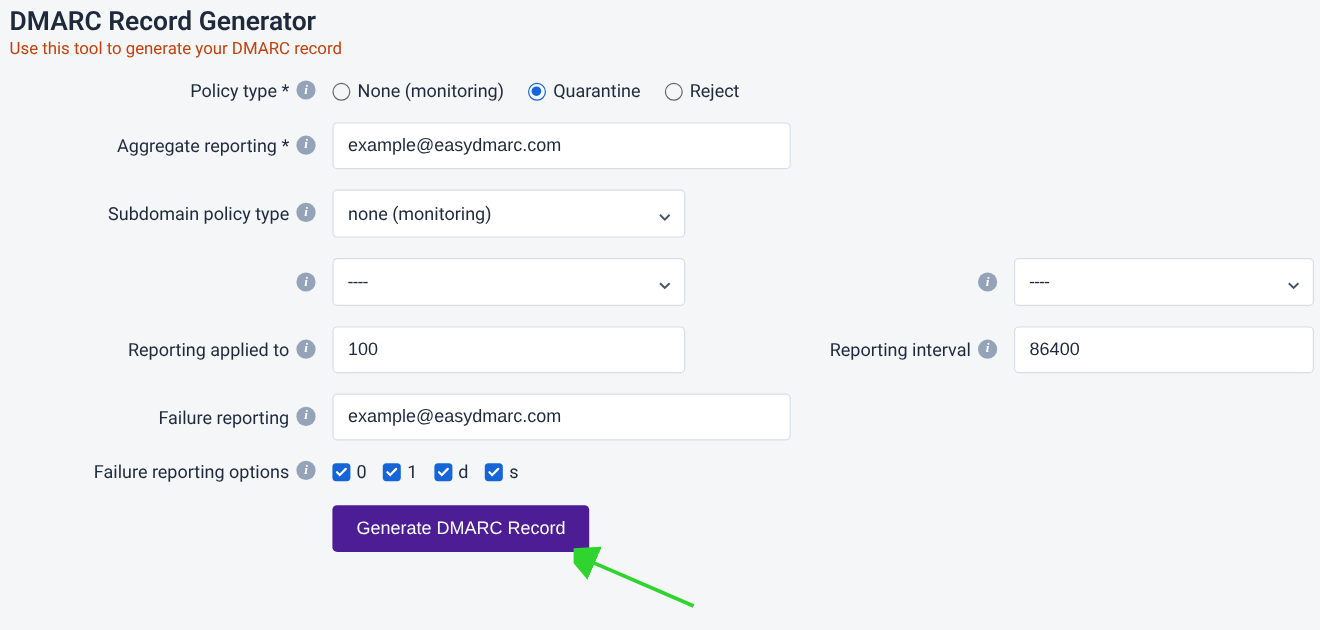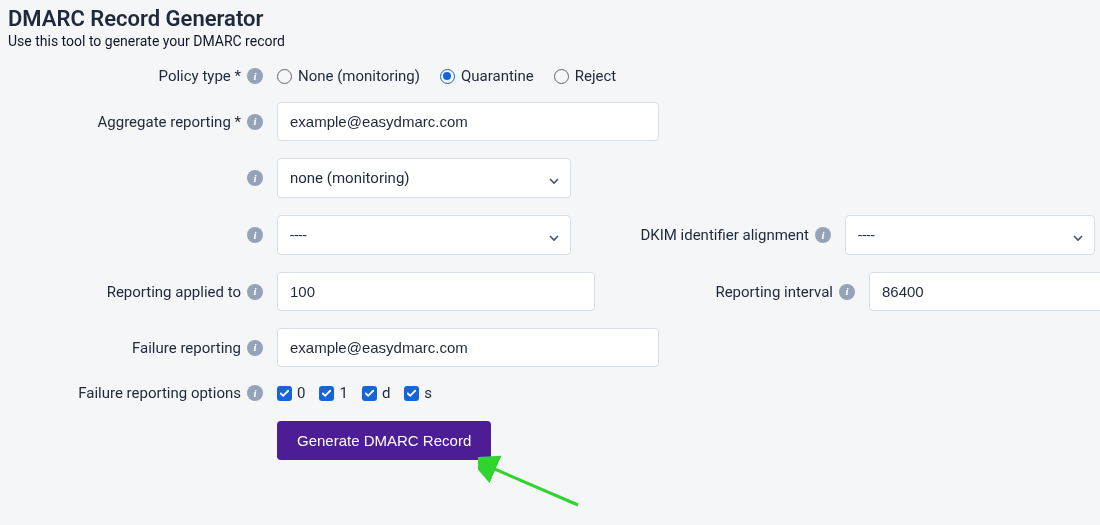--- a/index.html
+++ b/index.html
@@ -17,38 +17,37 @@
     position: relative;
   }
   h1 {
     font-size: 22px;
     font-weight: 600;
     margin: 0 0 2px 0;
     color: #1e293b;
   }
   .subtitle {
     font-size: 14px;
-    color: #0f172a;
+    color: #c2410c;
     margin-bottom: 18px;
   }
   .row {
     display: flex;
     align-items: center;
     margin-bottom: 17px;
     gap: 14px;
   }
   .label-col {
     width: 255px;
     min-width: 255px;
     text-align: right;
     font-size: 15px;
     color: #1e293b;
     display: flex;
     justify-content: flex-end;
-    align-items: center;
     gap: 6px;
   }
   .info-icon {
     display: inline-flex;
     width: 16px;
     height: 16px;
     border-radius: 50%;
     background: #94a3b8;
     color: #fff;
     align-items: center;
@@ -188,20 +187,21 @@
       <span>Aggregate reporting *</span>
       <span class="info-icon">i</span>
     </div>
     <div class="input-col">
       <input type="text" value="example@easydmarc.com" style="">
     </div>
   </div>
 
   <div class="row">
     <div class="label-col">
+      <span>Subdomain policy type</span>
       <span class="info-icon">i</span>
     </div>
     <div class="input-col">
       <div class="select">
         <span>none (monitoring)</span>
         <span class="chev"><svg viewBox="0 0 12 12" fill="none">
               <path d="M2 4l4 4 4-4" stroke="#475569" stroke-width="1.6"></path>
             </svg></span>
       </div>
     </div>
@@ -216,42 +216,41 @@
         <div class="select">
           <span>----</span>
           <span class="chev"><svg viewBox="0 0 12 12" fill="none">
                 <path d="M2 4l4 4 4-4" stroke="#475569" stroke-width="1.6"></path>
               </svg></span>
         </div>
       </div>
     </div>
     <div class="row">
       <div class="label-col right">
-        <span>DKIM identifier alignment</span>
         <span class="info-icon">i</span>
       </div>
       <div class="input-col">
         <div class="select" style="width:250px">
           <span>----</span>
           <span class="chev"><svg viewBox="0 0 12 12" fill="none">
                 <path d="M2 4l4 4 4-4" stroke="#475569" stroke-width="1.6"></path>
               </svg></span>
         </div>
       </div>
     </div>
   </div>
 
   <div class="two-col" style="margin-bottom:17px;">
     <div class="row">
       <div class="label-col">
         <span>Reporting applied to</span>
         <span class="info-icon">i</span>
       </div>
       <div class="input-col">
-        <input type="text" style="width: 318px;" value="100">
+        <input type="text" style="width: 294px;" value="100">
       </div>
     </div>
     <div class="row">
       <div class="label-col right">
         <span>Reporting interval</span>
         <span class="info-icon">i</span>
       </div>
       <div class="input-col">
         <input type="text" style="width: 250px;" value="86400">
       </div>

